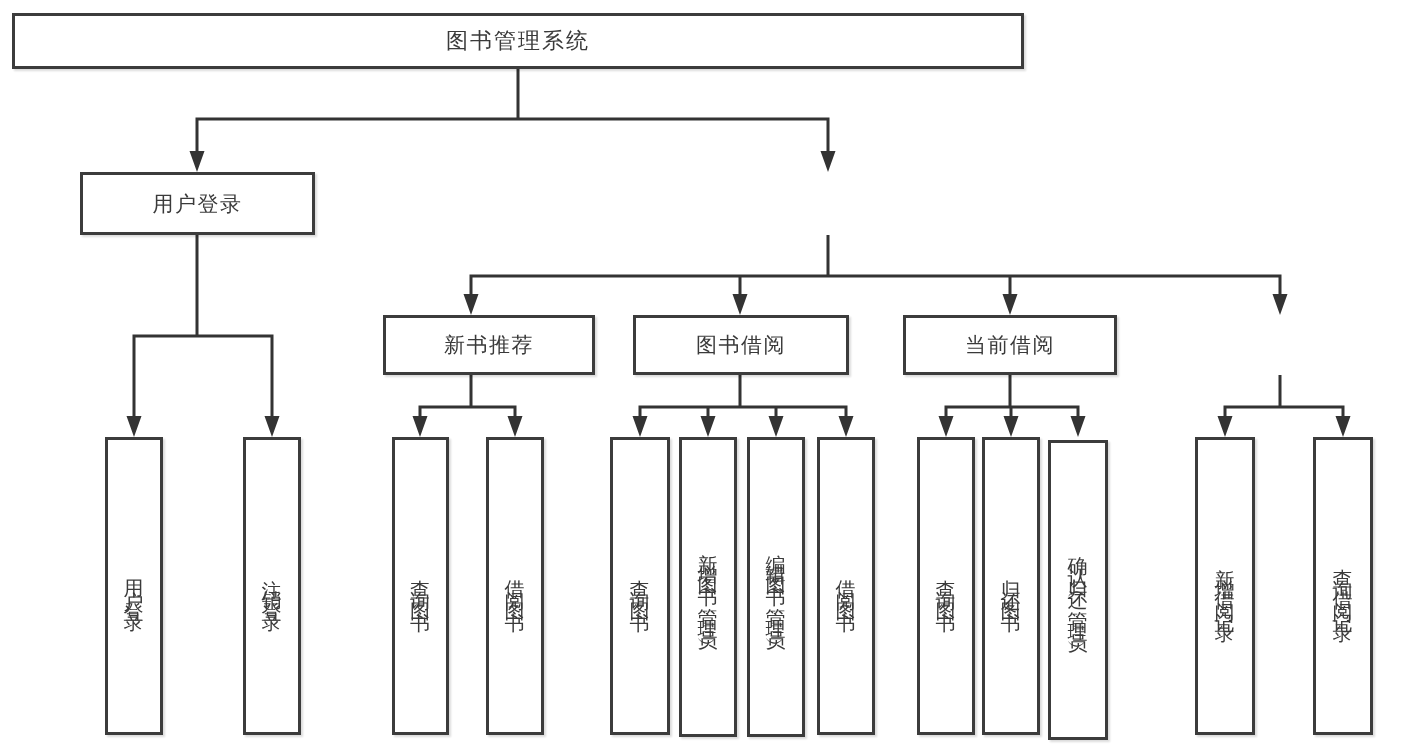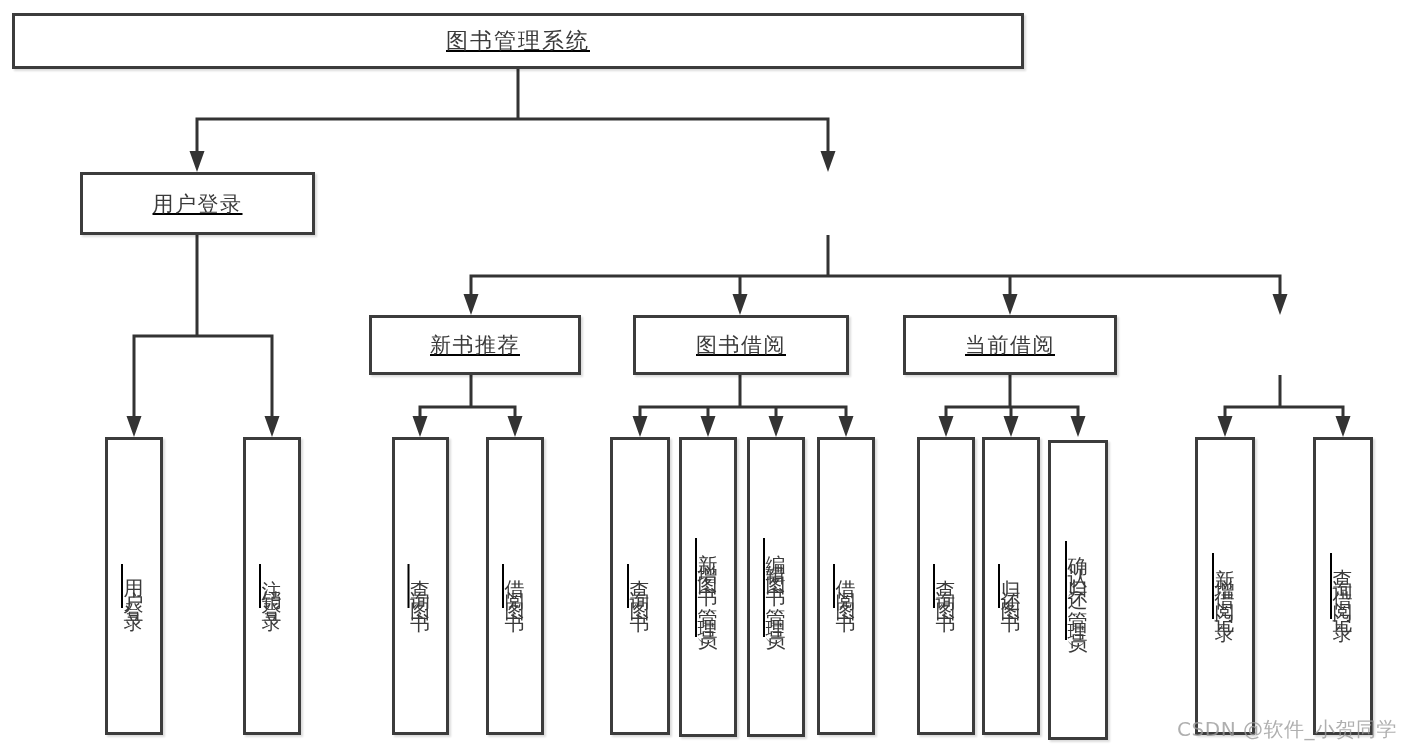--- a/index.html
+++ b/index.html
@@ -24,21 +24,20 @@
   .wires .line { fill: none; stroke: var(--line); stroke-width: 3; }
   .wires .arrow { fill: var(--line); stroke: none; }
   .node {
     position: absolute;
     background: var(--node-bg);
     border: 3px solid var(--border);
     display: flex;
     align-items: center;
     justify-content: center;
     box-shadow: 2px 2px 2px rgba(0,0,0,0.14);
-    text-decoration: underline;
   }
   .node .lbl {
     color: var(--text);
     font-size: 21px;
     letter-spacing: 1.5px;
     white-space: nowrap;
   }
   .node.root .lbl { font-size: 22px; letter-spacing: 2px; }
   .node.v .lbl {
     writing-mode: vertical-rl;
@@ -88,21 +87,21 @@
   </svg>
 
   <div class="node root" style="left:12px; top:13px; width:1012px; height:56px">
     <span class="lbl">图书管理系统</span>
   </div>
 
   <div class="node" style="left:80px; top:172px; width:235px; height:63px">
     <span class="lbl">用户登录</span>
   </div>
 
-  <div class="node" style="left:369px; top:315px; width:212px; height:60px">
+  <div class="node" style="left:383px; top:315px; width:212px; height:60px">
     <span class="lbl">新书推荐</span>
   </div>
   <div class="node" style="left:633px; top:315px; width:216px; height:60px">
     <span class="lbl">图书借阅</span>
   </div>
   <div class="node" style="left:903px; top:315px; width:214px; height:60px">
     <span class="lbl">当前借阅</span>
   </div>
 
   <div class="node v" style="left:105px; top:437px; width:58px; height:298px">
@@ -142,15 +141,14 @@
     <span class="lbl">确认归还（管理员）</span>
   </div>
 
   <div class="node v" style="left:1195px; top:437px; width:60px; height:298px">
     <span class="lbl">新增借阅记录</span>
   </div>
   <div class="node v" style="left:1313px; top:437px; width:60px; height:298px">
     <span class="lbl">查询借阅记录</span>
   </div>
 
-  <div class="watermark">CSDN @软件_小贺同学</div>
 
 </div>
 
 </body></html>

